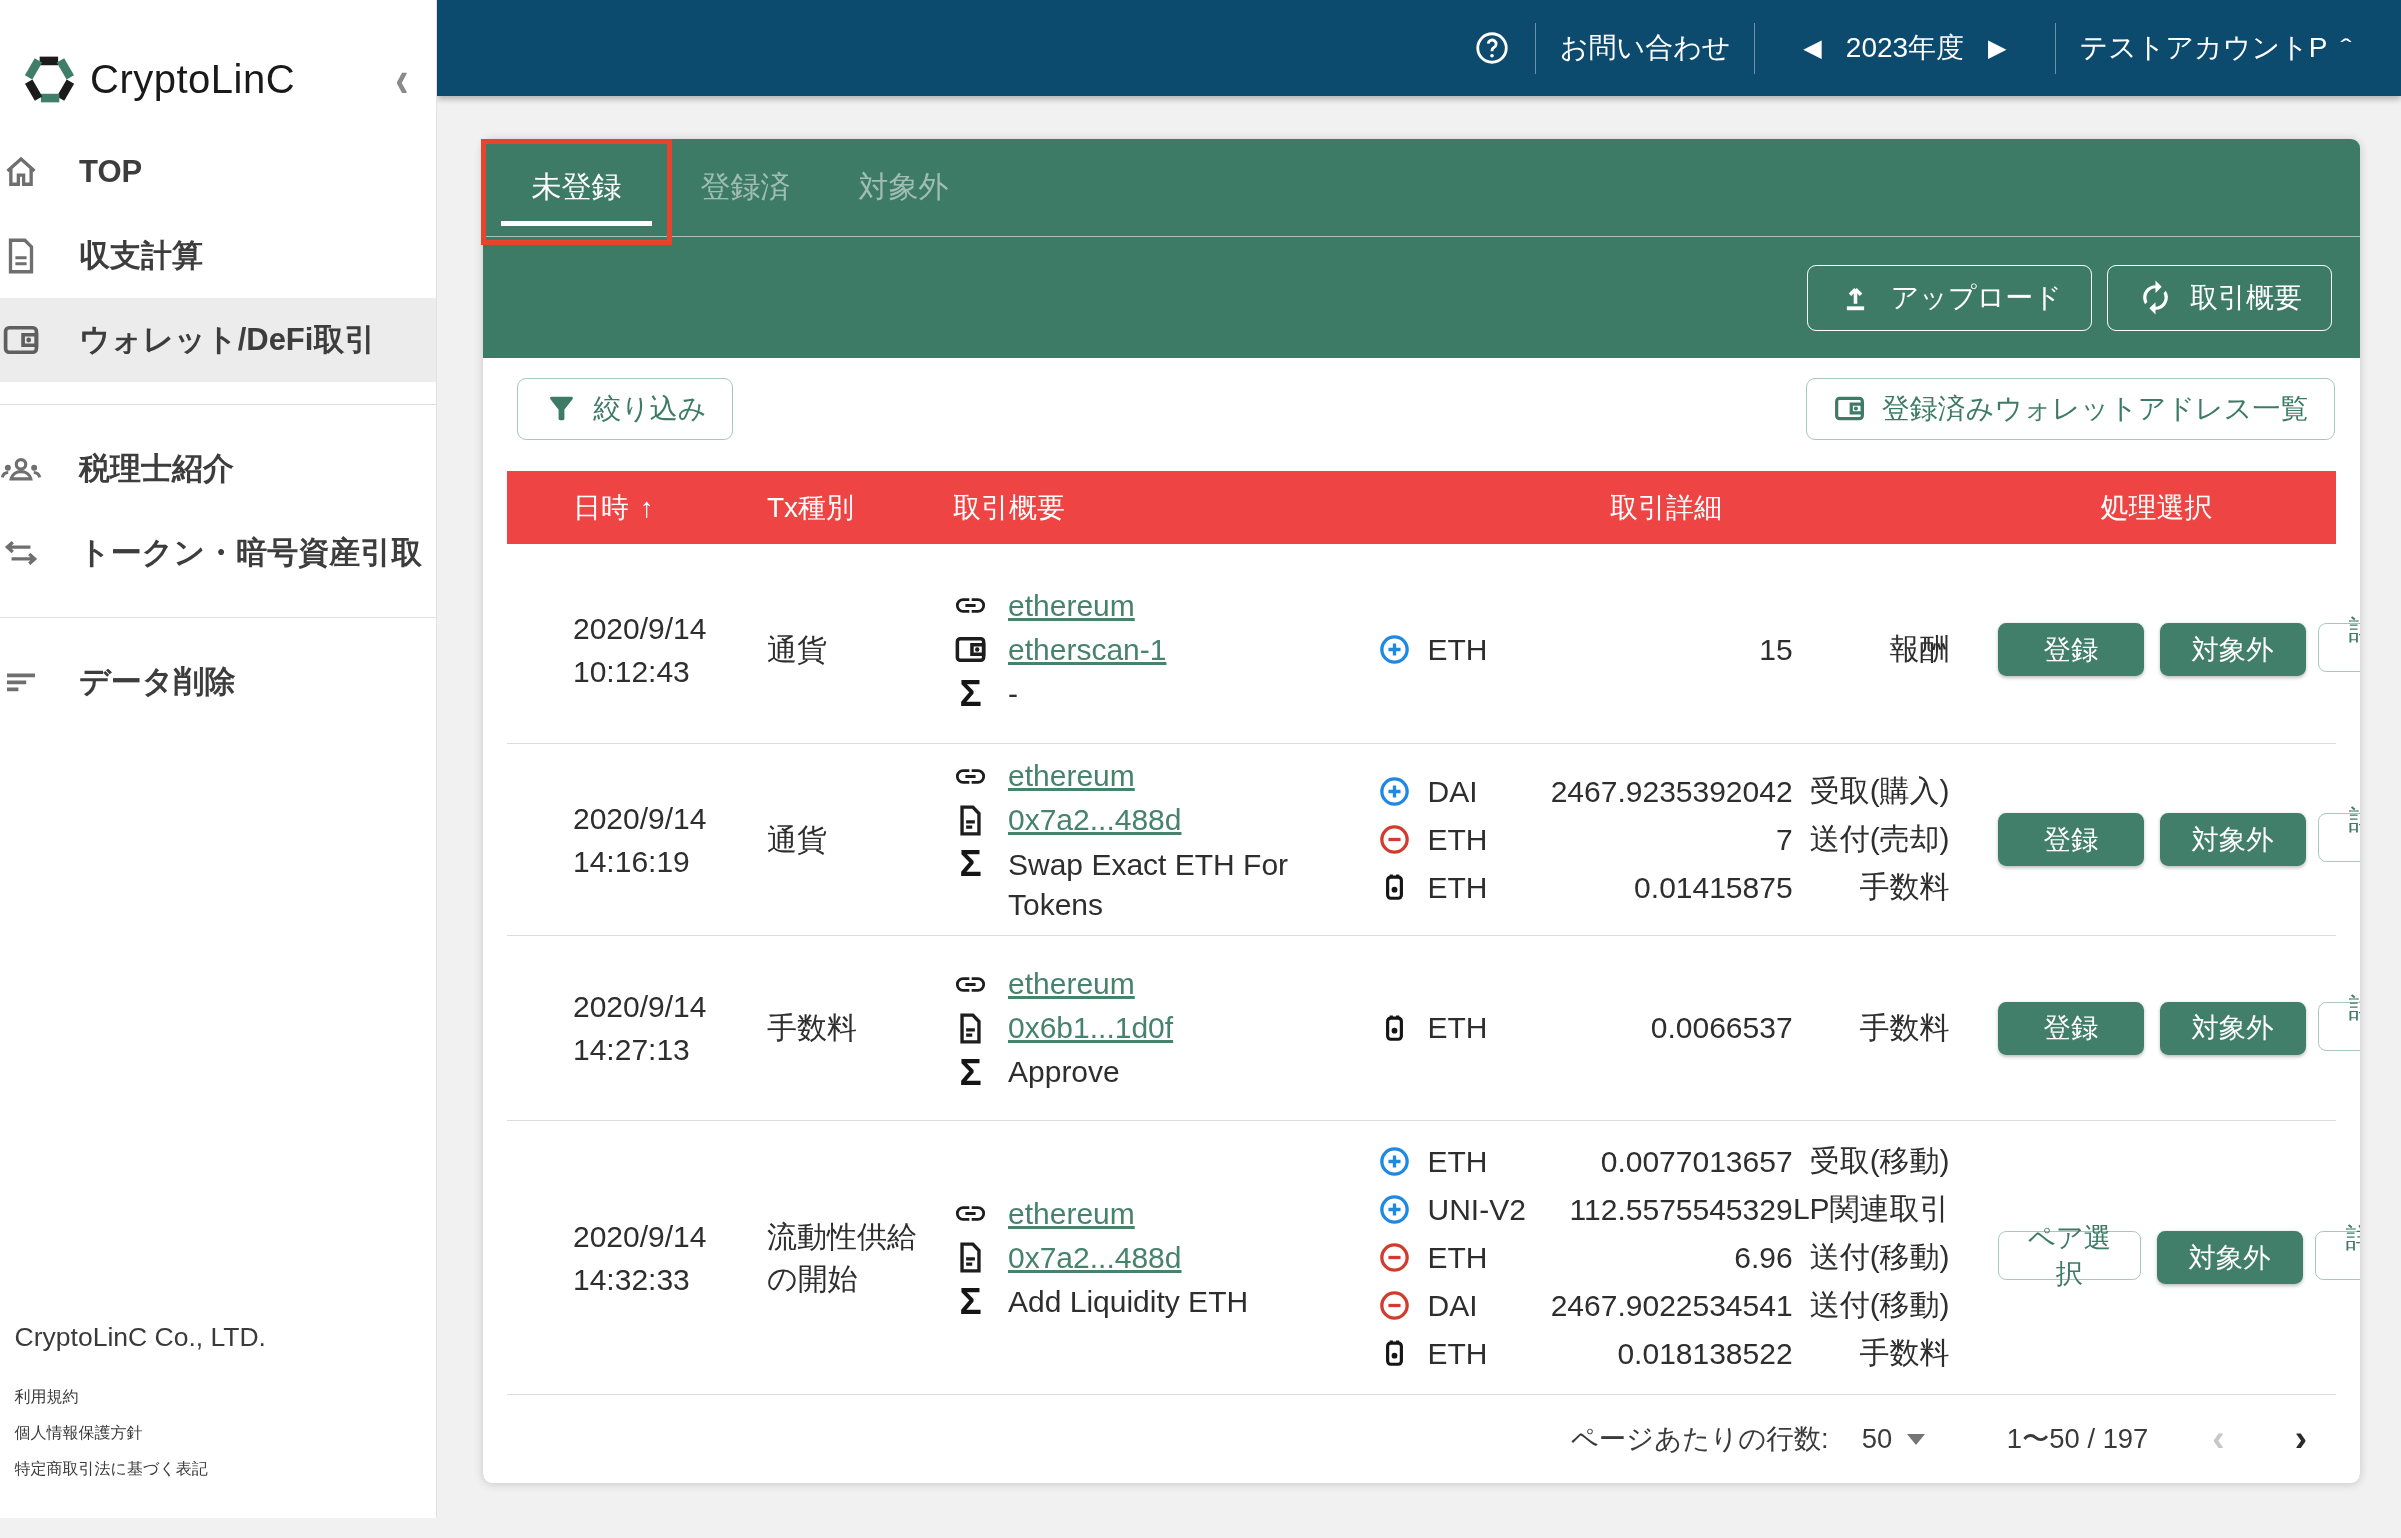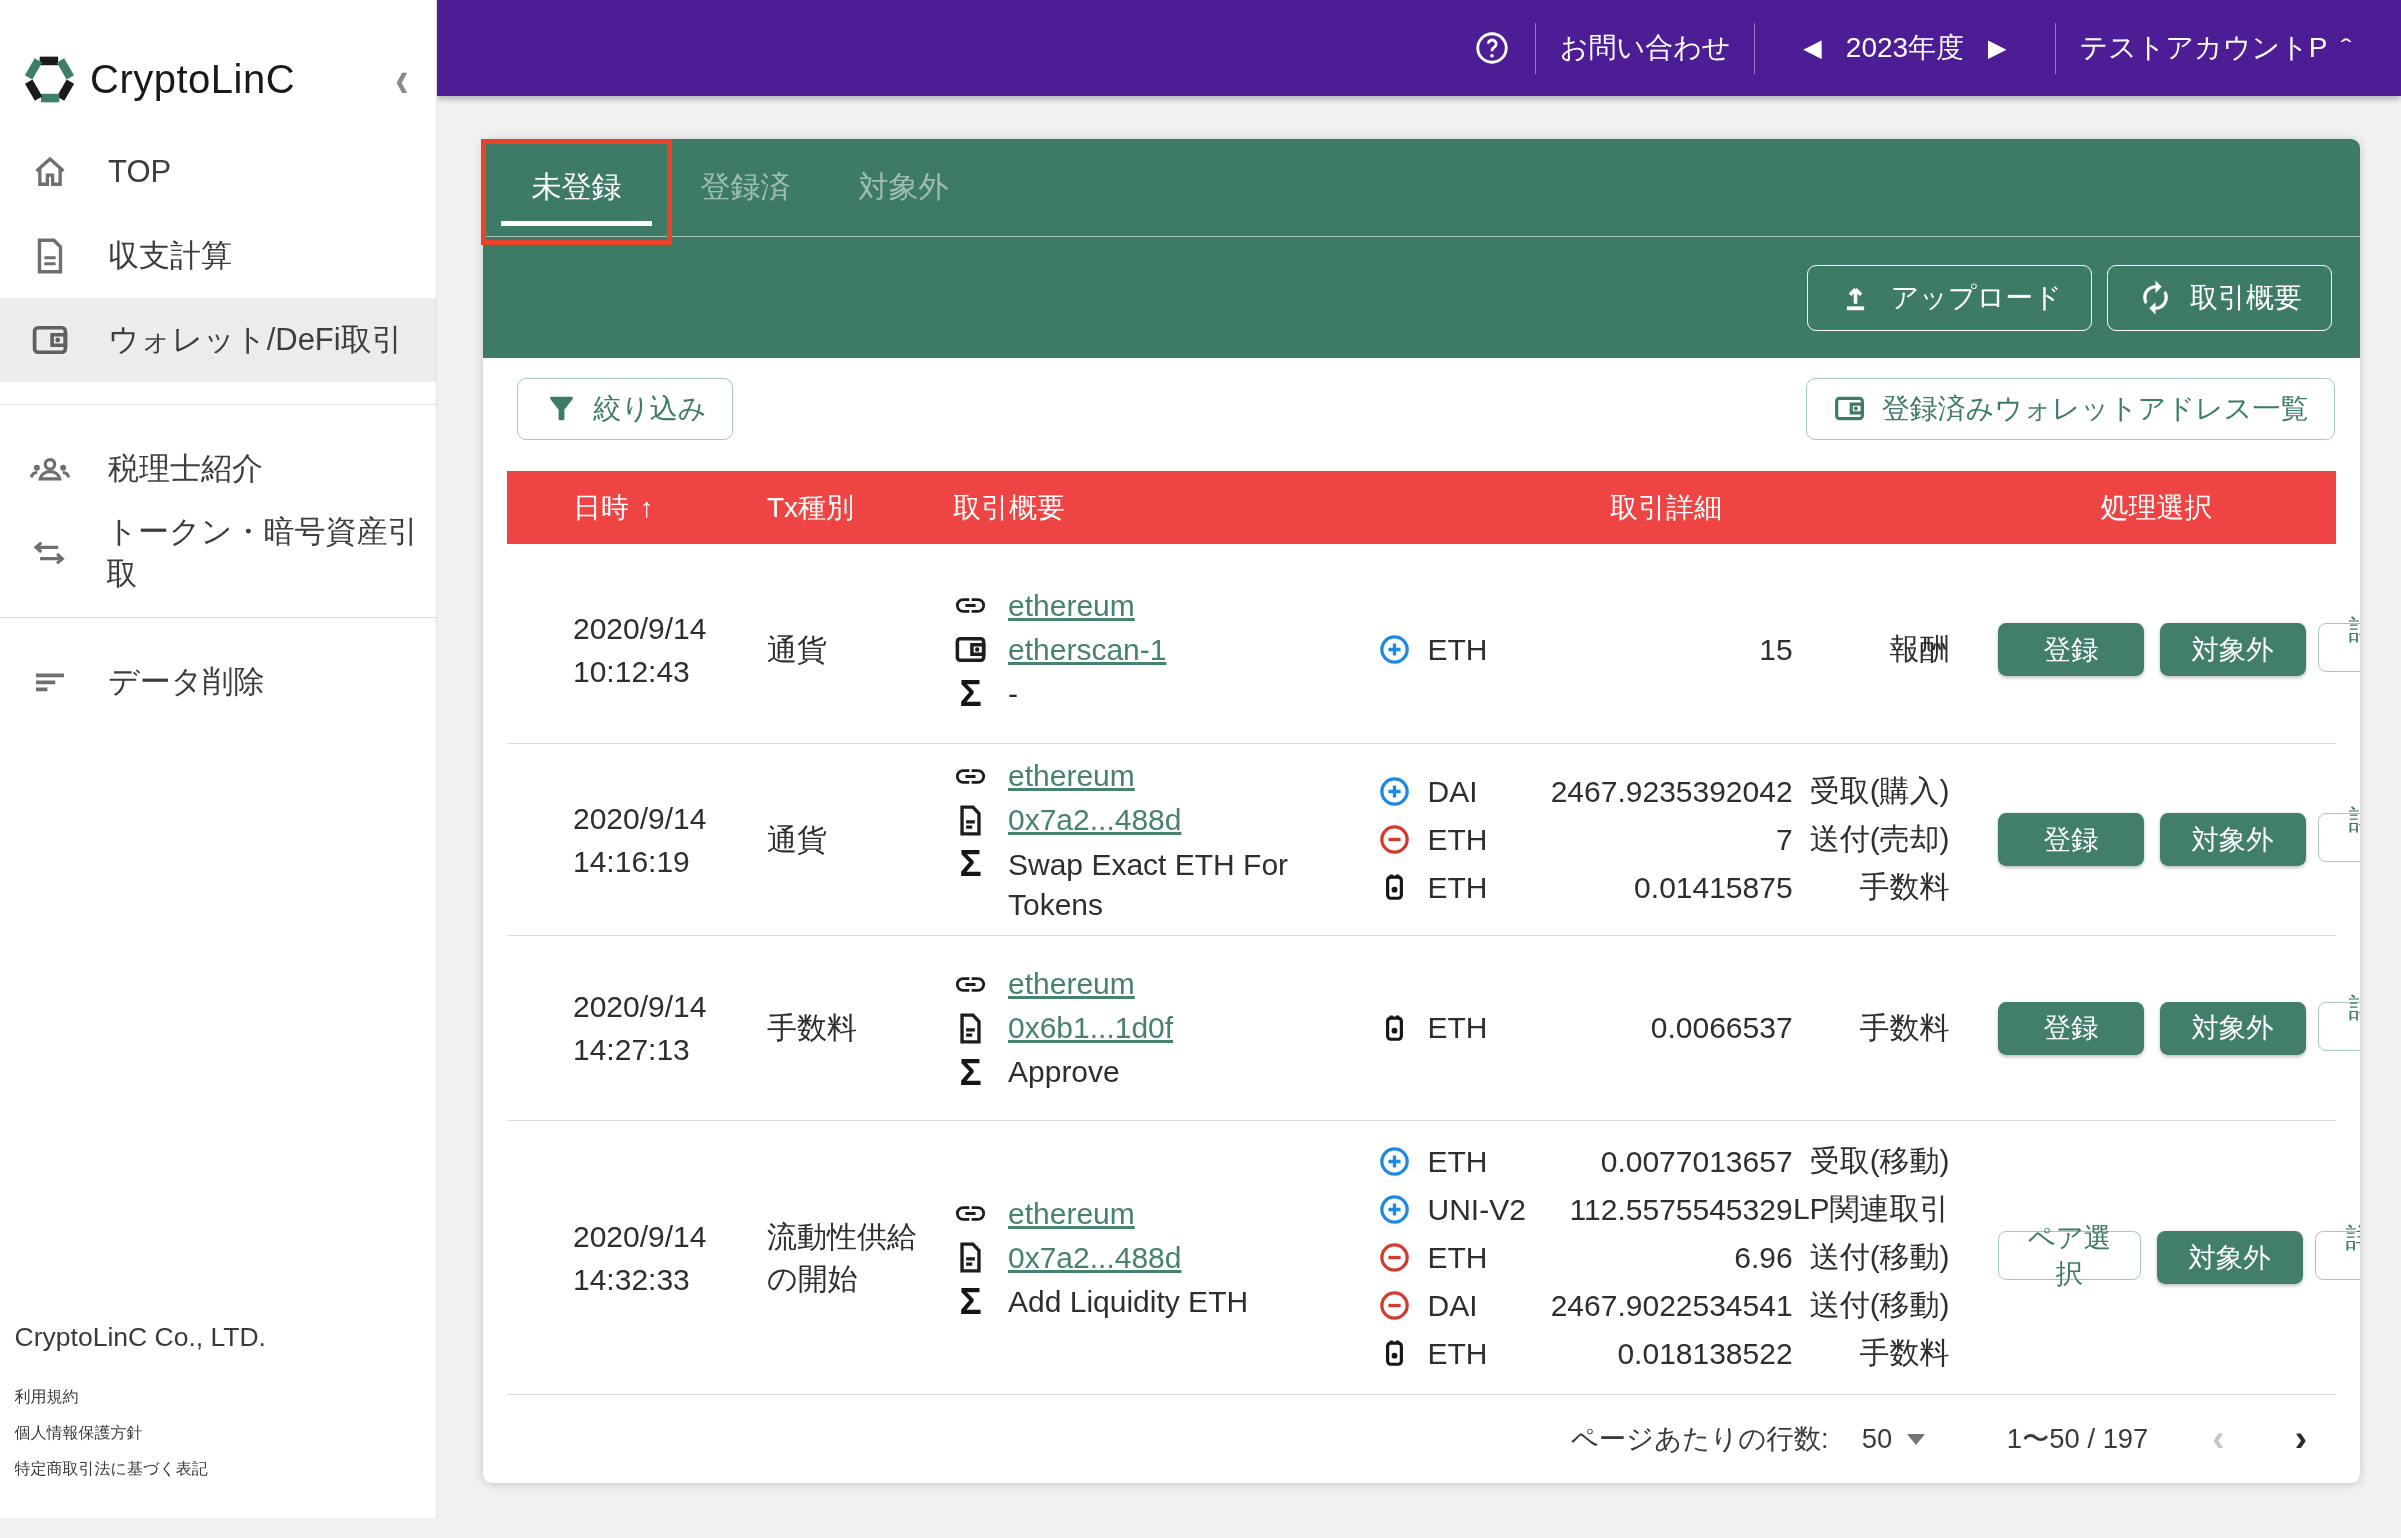--- a/index.html
+++ b/index.html
@@ -10,32 +10,32 @@
     color:#2f2f2f; overflow:hidden;
   }
   
   .sidebar { position:absolute; left:0; top:0; width:437px; height:1518px;
     background:#fff; border-right:0.9px solid #e2e2e2; display:flex; flex-direction:column; z-index:5;}
   .logo-row { height:102px; display:flex; align-items:center; padding:0 27.4px 0 20px;margin-top:28px; }
   .logo-mark { width:59px; height:59px; flex:0 0 auto; }
   .logo-text { font-size:40px; color:#191919; margin-left:11px; letter-spacing:0.5px; }
   .collapse-btn { margin-left:auto; color:#8a8a8a; font-size:40px; line-height:1; cursor:pointer;
     transform:scaleY(1.3); font-weight:bold;}
-  .nav-item { display:flex; align-items:center; height:84px; padding-left:29px; gap:37px;
-    font-size:31px; color:#3d3d3d; cursor:pointer; }
+  .nav-item { display:flex; align-items:center; height:84px; gap:37px;
+    font-size:31px; color:#3d3d3d; cursor:pointer;font-weight:bold; }
   .nav-item.active { background:#ececec; }
   .nav-icon { width:42px; height:42px; display:inline-flex; }
   .nav-icon svg { width:100%; height:100%; }
   .nav-divider { height:0.9px; background:#e0e0e0; margin:22px 0; }
   .sidebar-footer { margin-top:auto; padding:0 18.3px 31px 14.6px; }
   .company { font-size:26.5px; color:#3a3a3a; margin-bottom:25.6px; }
   .foot-link { font-size:16px; color:#3a3a3a; line-height:36px; cursor:pointer; }
   
   .appbar { position:absolute; left:437px; top:0; width:1964px; height:96px;
-    background:#4c1d95; box-shadow:0 2.7px 6.4px rgba(0,0,0,.28);
+    background:#0c4a6e; box-shadow:0 2.7px 6.4px rgba(0,0,0,.28);
     display:flex; align-items:center; justify-content:flex-end; color:#fff; z-index:4; padding-right:51px;}
   .appbar .vdiv { width:0.9px; height:51px; background:rgba(255,255,255,.4); margin:0 24px; }
   .help-icon { width:38px; height:38px; display:inline-flex; cursor:pointer;}
   .appbar-text { font-size:28px; cursor:pointer; white-space:nowrap;}
   .year-arrow { font-size:24px; cursor:pointer; padding:0 24px; color:#fff;}
   .acct-chevron { font-size:24px; margin-left:14.6px; cursor:pointer; transform:scaleX(1.4);}
   
   .panel { position:absolute; left:483px; top:139px; width:1877px; height:1343px;
     background:#3e7b67; border-radius:9.1px; box-shadow:0 1.8px 9.1px rgba(0,0,0,.18);}
   .tabs { height:98px; display:flex; position:relative; border-bottom:1.8px solid rgba(255,255,255,.55); }

